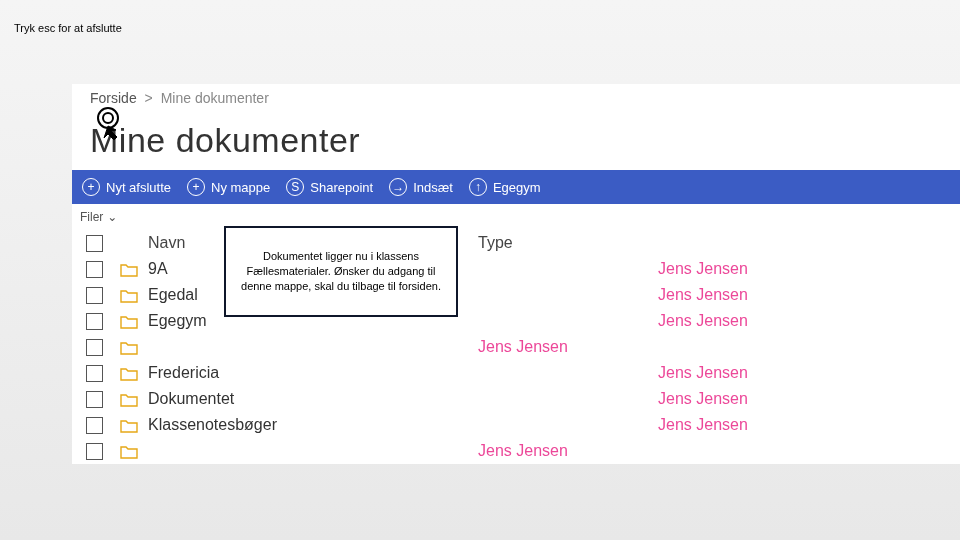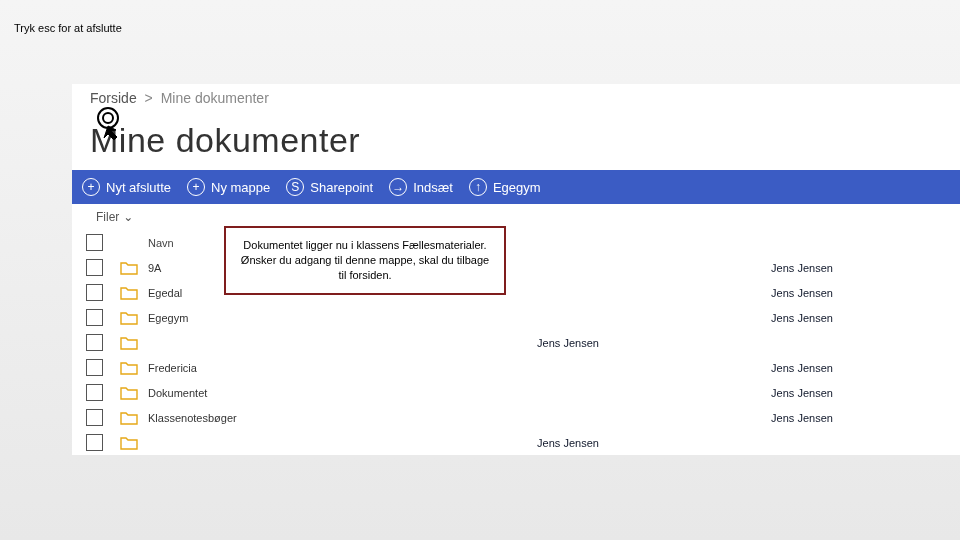--- a/index.html
+++ b/index.html
@@ -70,55 +70,55 @@
     height: 18px;
     border: 1.5px solid #fff;
     border-radius: 50%;
     display: flex;
     align-items: center;
     justify-content: center;
     font-size: 12px;
     line-height: 1;
   }
   .filter-row {
-    padding: 6px 24px;
+    padding: 6px 8px;
     font-size: 12px;
     color: #555;
     display: flex;
     align-items: center;
     gap: 4px;
     filter: blur(0.6px);
   }
   .table-header, .table-row {
     display: grid;
     grid-template-columns: 34px 28px 330px 180px 1fr;
     align-items: center;
     padding: 4px 14px;
-    font-size: 11px;
+    font-size: 16px;
     color: #333;
     filter: blur(0.6px);
   }
   .table-header { color: #444; font-weight: 400; }
   .chk {
     width: 17px; height: 17px;
     border: 1.5px solid #555;
     background: #fff;
   }
   .folder-icon svg { display: block; }
   .row-name { color: #333; }
   .row-type { }
-  .row-created { color: #0f172a; text-align: center; }
+  .row-created { color: #ec4899; }
   .callout {
     position: absolute;
     top: 226px;
     left: 224px;
-    width: 282px;
+    width: 234px;
     background: #fff;
-    border: 2px solid #7f1d1d;
-    padding: 10px 10px;
+    border: 2px solid #0f172a;
+    padding: 21px 10px;
     font-size: 11px;
     text-align: center;
     line-height: 1.35;
     z-index: 10;
   }
 </style>
 </head>
 <body>
 
 <div class="esc-hint">Tryk esc for at afslutte</div>

